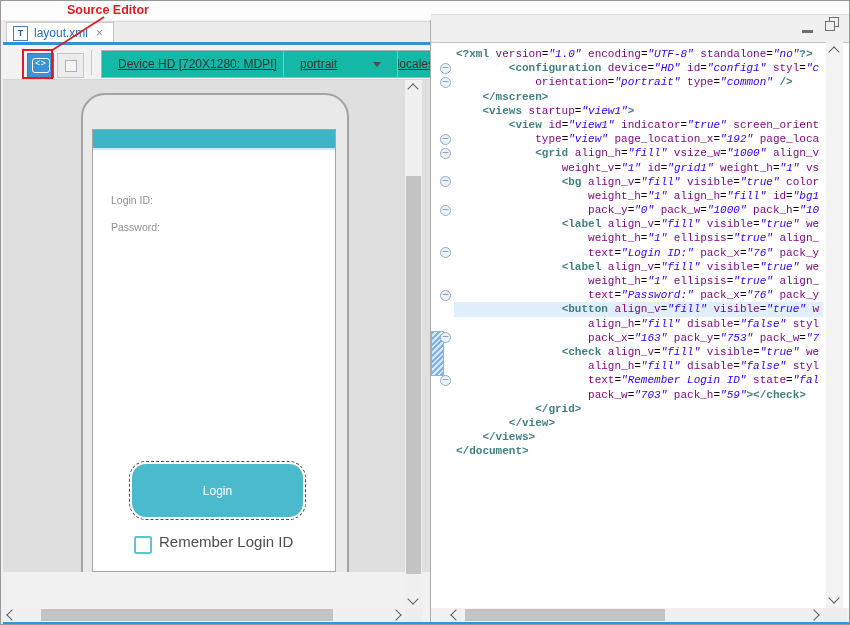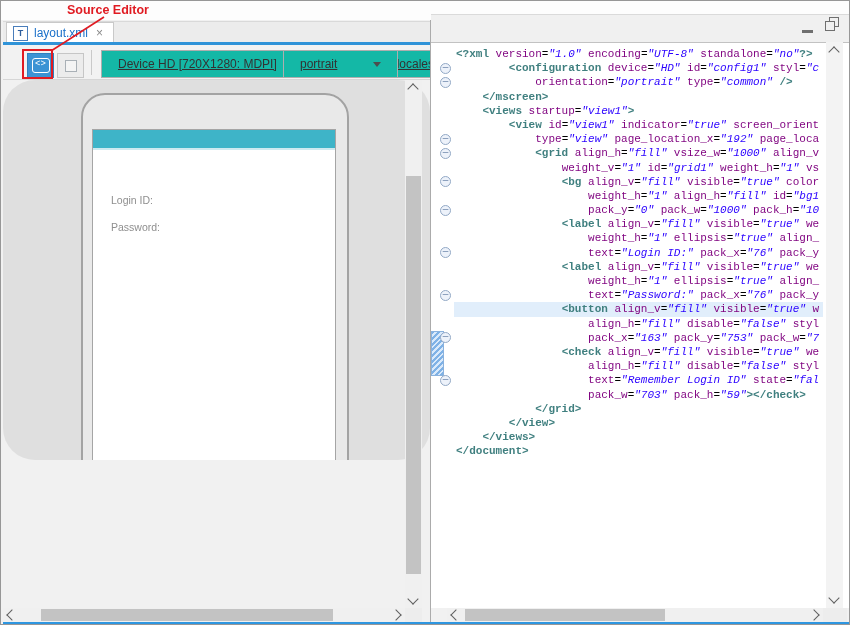--- a/index.html
+++ b/index.html
@@ -31,21 +31,21 @@
   .square-icon{width:10px;height:10px;border:1.5px solid #a9b0b6;background:#f4f4f4;}
   .tb-sep{left:88px;top:5px;width:1px;height:25px;background:#c9c9c9;position:absolute;}
   .combo{position:absolute;top:5px;height:26px;background:#14b8a6;border:1px solid #aeaeae;display:flex;align-items:center;padding:0 16px;font-size:12px;color:#333;text-decoration:underline;}
   .combo .lbl{flex:1;white-space:nowrap;overflow:hidden;}
   .combo-device{left:98px;width:183px;}
   .combo-orient{left:280px;width:81px;}
   .combo-locale{left:360px;width:69px;padding-right:2px;}
   .dd-arrow{width:0;height:0;border-left:4px solid transparent;border-right:4px solid transparent;border-top:5px solid #4d4d4d;margin-left:8px;flex:0 0 auto;}
 
   
-  .canvas{left:2px;top:79px;width:427px;height:380px;background:#dfdfdf;overflow:hidden;border-radius:32px;}
+  .canvas{left:2px;top:79px;width:427px;height:492px;background:#dfdfdf;overflow:hidden;}
   .phone{left:78px;top:13px;width:264px;height:514px;background:#e9e9e9;border:2px solid #a3a3a3;border-radius:24px;position:absolute;}
   .screen{position:absolute;left:9px;top:34px;width:242px;height:441px;background:#ffffff;border:1px solid #a5a5a5;}
   .statusbar{position:absolute;left:0;top:0;width:100%;height:18px;background:#3eb4c8;border-bottom:2px solid #cdeaf0;}
   .fld-label{position:absolute;left:18px;color:#8f8f8f;font-size:10.5px;}
   .login-btn{position:absolute;left:39px;top:334px;width:171px;height:53px;background:#4cbacd;border-radius:14px;color:#ffffff;font-size:12px;display:flex;align-items:center;justify-content:center;outline:1px dashed #4d4d4d;outline-offset:2px;}
   .chk{position:absolute;left:41px;top:406px;width:14px;height:14px;border:2px solid #63c3d3;border-radius:2px;background:#fff;}
   .chk-label{position:absolute;left:66px;top:403px;font-size:15px;color:#4d4d4d;}
 
   
   .sb{background:#f0f0f0;}

